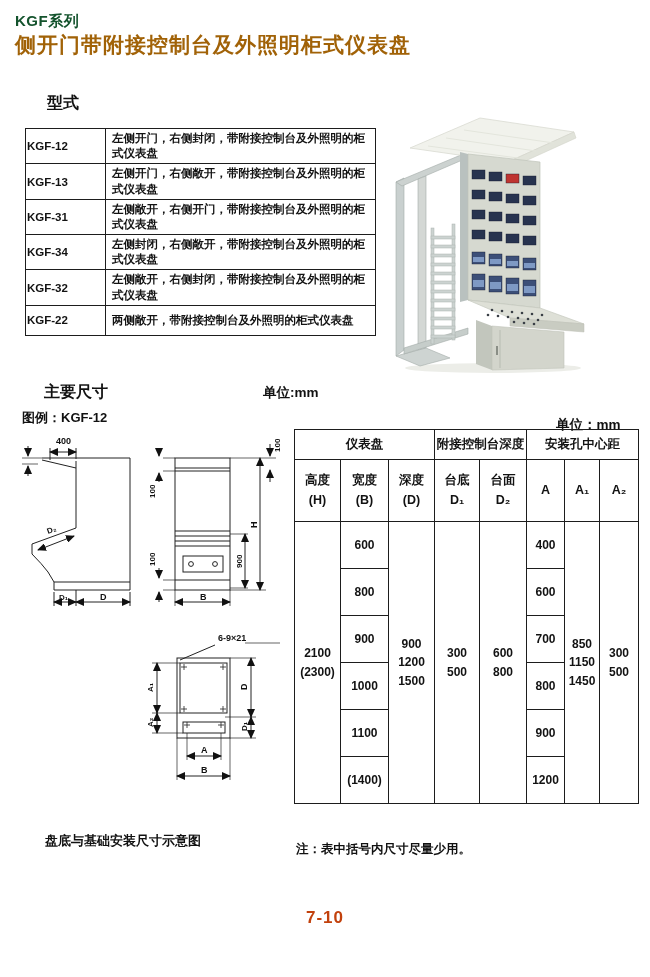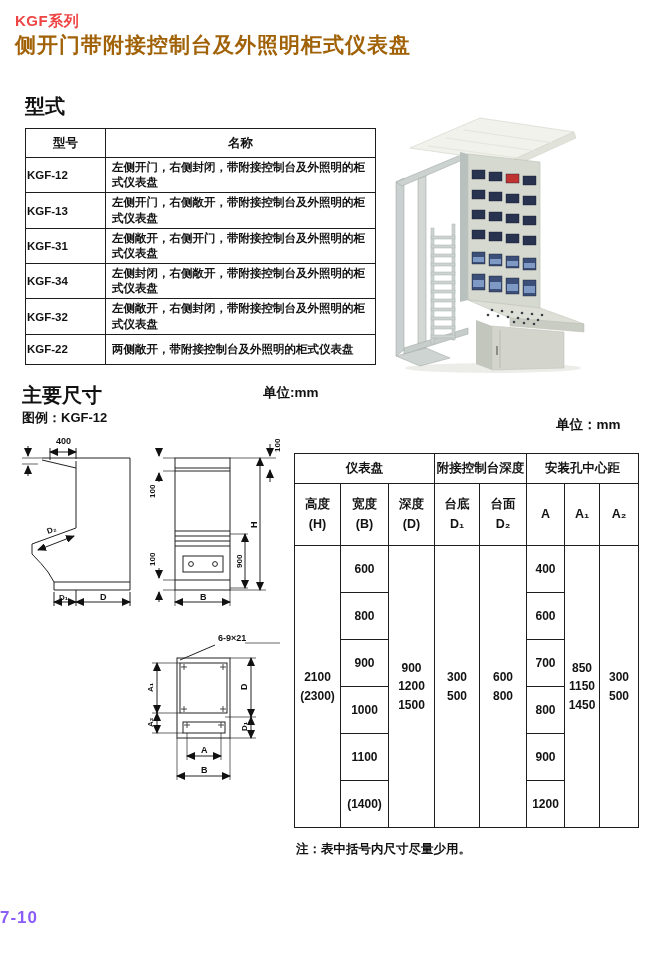--- a/index.html
+++ b/index.html
@@ -2,59 +2,55 @@
 <html><head>
 <meta charset="utf-8">
 <style>
   html,body{margin:0;padding:0;}
   body{background:#e8e8e8;}
   #page{position:relative;width:650px;height:977px;background:#ffffff;overflow:hidden;
         font-family:"Liberation Sans","DejaVu Sans",sans-serif;color:#111;}
   .abs{position:absolute;}
   .series{font-size:15px;font-weight:bold;letter-spacing:.5px;}
   .title{font-size:21px;font-weight:bold;letter-spacing:1px;}
-  .h2{font-size:20px;font-weight:bold;}
+  .h2{font-size:16px;font-weight:bold;margin-left:22px;}
   .lbl{font-size:13px;font-weight:bold;}
   table.t{border-collapse:collapse;table-layout:fixed;}
   table.t th,table.t td{border:1.6px solid #1d1d1d;font-weight:bold;color:#121212;}
   
   #model-table{width:350px;font-size:11.5px;}
   #model-table th{height:26px;text-align:center;font-size:12.5px;}
   #model-table td.m{}
   #model-table td.n{text-align:left;padding:2px 6px;line-height:1.32;}
   
   #dim-table{width:344px;font-size:12px;}
   #dim-table th{font-size:12.5px;}
   #dim-table th,#dim-table td{text-align:center;vertical-align:middle;white-space:pre-line;line-height:1.55;}
   #dim-table .gh{height:30px;}
   #dim-table .sh{height:62px;}
   #dim-table td.rw{height:44px;}
   svg text{font-family:"Liberation Sans","DejaVu Sans",sans-serif;fill:#111;font-weight:bold;}
-  .pageno{font-size:17px;font-weight:bold;color:#8b5cf6;letter-spacing:1px;text-align:left;}
+  .pageno{font-size:17px;font-weight:bold;color:#c2410c;letter-spacing:1px;text-align:center;}
 </style>
 </head>
 <body>
 
 <div id="page">
 
-  <div class="abs series" style="left:15px;top:12px;color:#ef4444;">KGF系列</div>
+  <div class="abs series" style="left:15px;top:12px;color:#14532d;">KGF系列</div>
   <div class="abs title" style="left:15px;top:31px;color:#a16207;">侧开门带附接控制台及外照明柜式仪表盘</div>
 
   <div class="abs h2" style="left:25px;top:93px;">型式</div>
 
   <table class="t abs" id="model-table" style="left:25px;top:128px;">
     <colgroup>
         <col style="width:80px">
         <col style="width:270px">
       </colgroup>
     <tbody>
-        <tr>
-      <th>型号</th>
-      <th>名称</th>
-    </tr>
     <tr style="height:35px;">
       <td class="m">KGF-12</td>
       <td class="n">左侧开门，右侧封闭，带附接控制台及外照明的柜式仪表盘</td>
     </tr>
     <tr style="height:35px;">
       <td class="m">KGF-13</td>
       <td class="n">左侧开门，右侧敞开，带附接控制台及外照明的柜式仪表盘</td>
     </tr>
     <tr style="height:35px;">
       <td class="m">KGF-31</td>
@@ -283,22 +279,23 @@
     </g>
     <text x="88" y="19" font-size="9">6-9×21</text>
     <text x="23" y="70" font-size="8" transform="rotate(-90 23 70)">A₁</text>
     <text x="23" y="105" font-size="8" transform="rotate(-90 23 105)">A₂</text>
     <text x="117" y="68" font-size="9" transform="rotate(-90 117 68)">D</text>
     <text x="117" y="109" font-size="8" transform="rotate(-90 117 109)">D₁</text>
     <text x="71" y="131" font-size="9">A</text>
     <text x="71" y="151" font-size="9">B</text>
   </svg>
 
-
-  <table class="t abs" id="dim-table" style="left:294px;top:453px;">
+  <div class="abs lbl" style="left:45px;top:832px;">盘底与基础安装尺寸示意图</div>
+
+  <table class="t abs" id="dim-table" style="left:294px;top:429px;">
     <colgroup>
       <col style="width:46px">
         <col style="width:48px">
         <col style="width:46px">
       <col style="width:45px">
         <col style="width:47px">
         <col style="width:38px">
       <col style="width:35px">
         <col style="width:39px">
     </colgroup>

